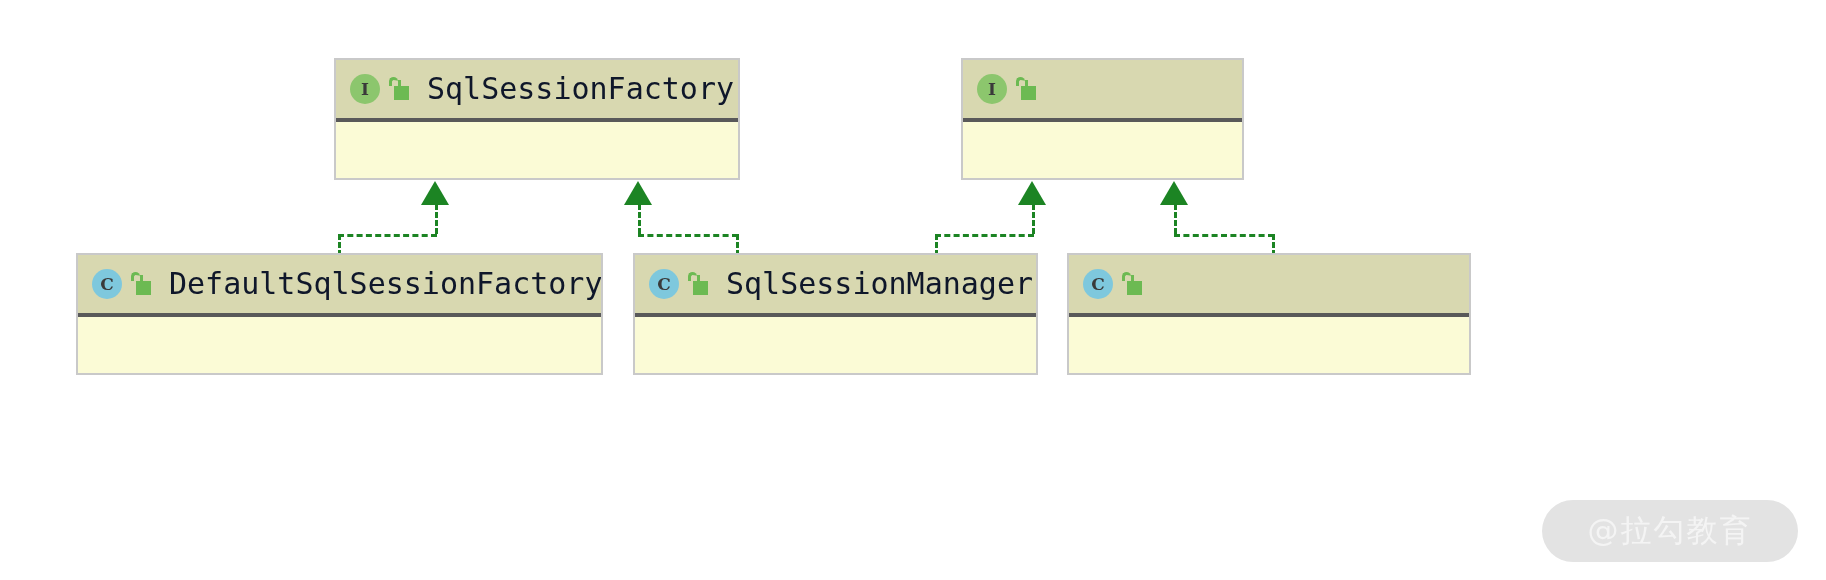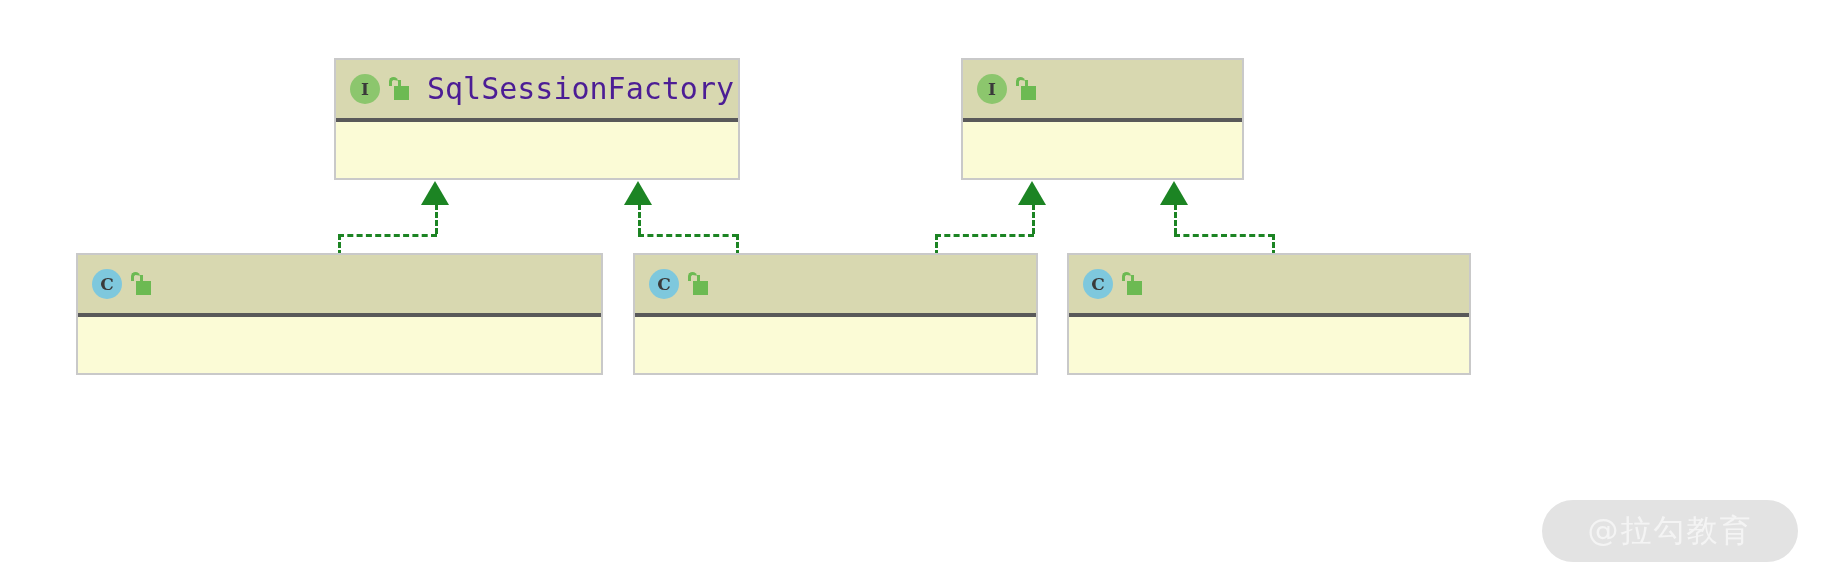--- a/index.html
+++ b/index.html
@@ -38,21 +38,21 @@
     overflow: hidden;
   }
   .uml-body {
     box-sizing: border-box;
     background: #fbfbd6;
     height: 52px;
   }
   .uml-title {
     font-family: "DejaVu Sans Mono", monospace;
     font-size: 30px;
-    color: #4c1d95;
+    color: #0f172a;
     letter-spacing: 0px;
     line-height: 1;
     margin-left: 18px;
   }
 
   
   .stereo {
     flex: 0 0 auto;
     width: 30px;
     height: 30px;
@@ -198,31 +198,33 @@
     <div class="uml-body"></div>
   </div>
 
   <div class="uml-box" style="left:76px; top:253px; width:527px; height:122px;">
     <div class="uml-header">
       <span class="stereo cls">C</span>
       <span class="lock">
         <span class="shackle"></span>
           <span class="bodyblk"></span>
       </span>
+      <span class="uml-title">DefaultSqlSessionFactory</span>
     </div>
     <div class="uml-body"></div>
   </div>
 
   <div class="uml-box" style="left:633px; top:253px; width:405px; height:122px;">
     <div class="uml-header">
       <span class="stereo cls">C</span>
       <span class="lock">
         <span class="shackle"></span>
           <span class="bodyblk"></span>
       </span>
+      <span class="uml-title">SqlSessionManager</span>
     </div>
     <div class="uml-body"></div>
   </div>
 
   <div class="uml-box" style="left:1067px; top:253px; width:404px; height:122px;">
     <div class="uml-header">
       <span class="stereo cls">C</span>
       <span class="lock">
         <span class="shackle"></span>
           <span class="bodyblk"></span>

